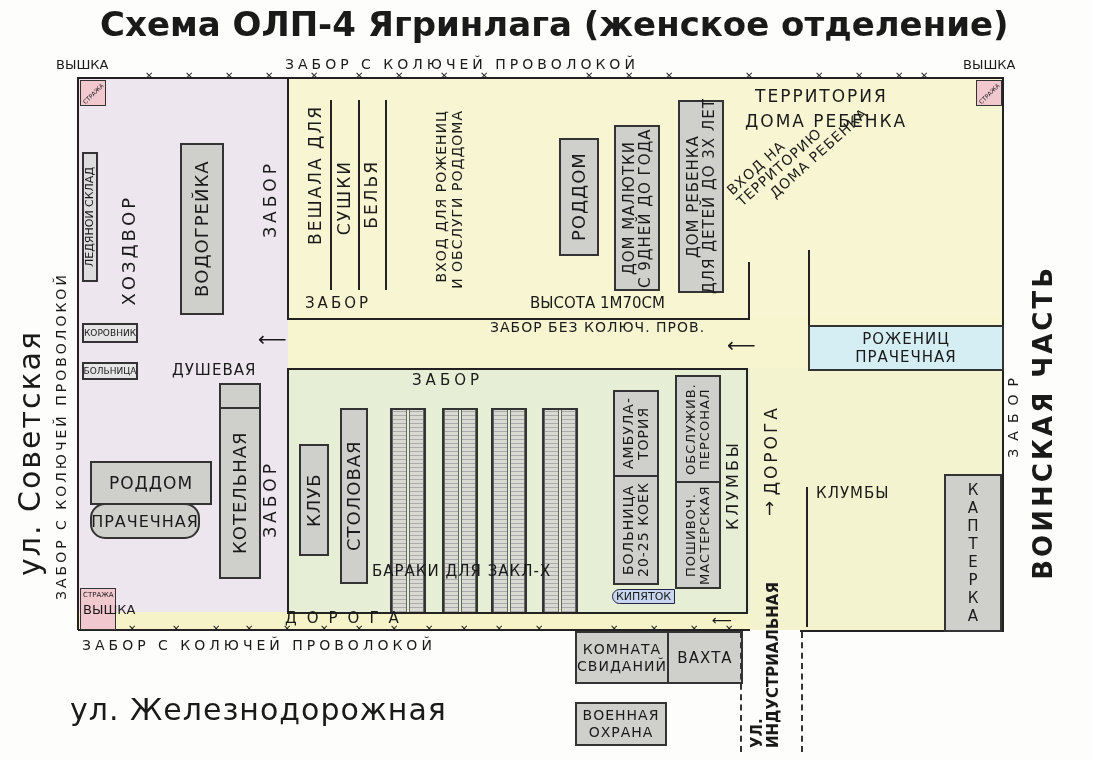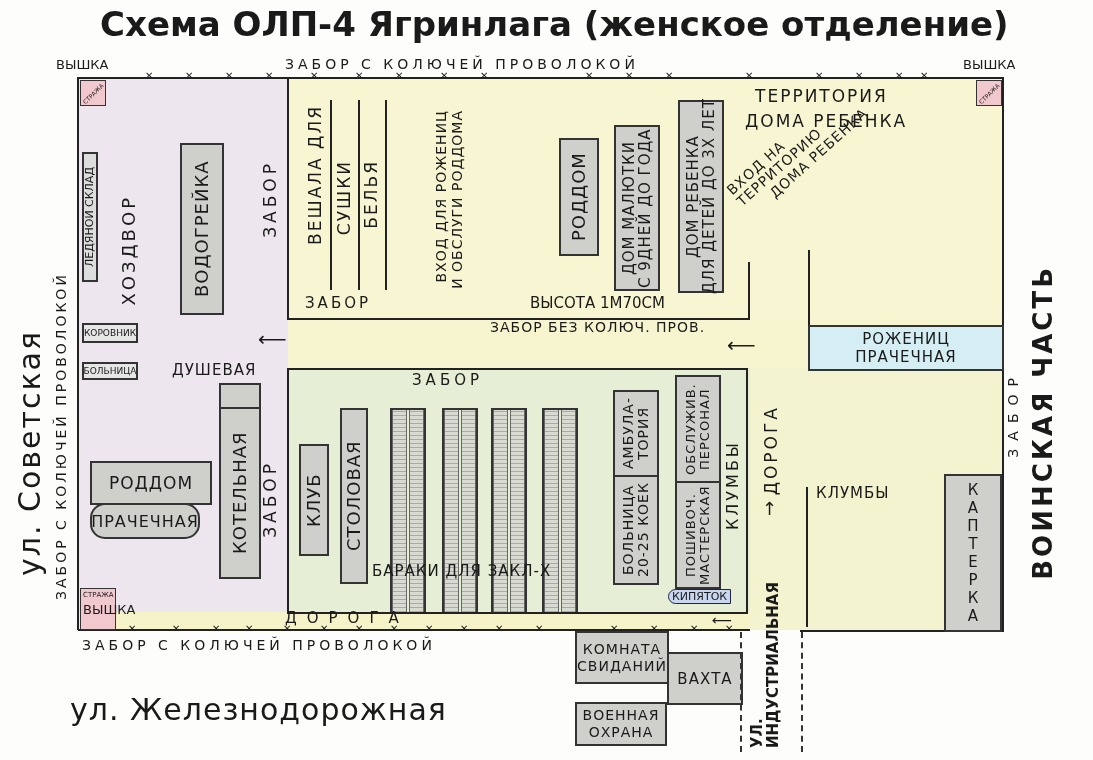--- a/index.html
+++ b/index.html
@@ -176,21 +176,21 @@
 </div>
 <div class="bld vert" style="left:675px;top:481px;width:46px;height:108px;font-size:13px;line-height:1.1;flex-direction:column;">
   <span>ПОШИВОЧ.</span>
   <span>МАСТЕРСКАЯ</span>
 </div>
 <div class="bld vert" style="left:675px;top:375px;width:46px;height:108px;font-size:13px;line-height:1.1;flex-direction:column;">
   <span>ОБСЛУЖИВ.</span>
   <span>ПЕРСОНАЛ</span>
 </div>
 <div class="lbl vert" style="left:725px;top:440px;font-size:16px;letter-spacing:3px;">КЛУМБЫ</div>
-<div class="abs" style="left:668px;top:589px;font-size:11px;display:flex;align-items:flex-end;">
+<div class="abs" style="left:612px;top:589px;font-size:11px;display:flex;align-items:flex-end;">
   <span style="border:1.5px solid #224;border-radius:8px 0 0 8px;padding:0 3px;background:#c9d6ef;">КИПЯТОК</span>
 </div>
 
 <div class="line" style="left:808px;top:325px;width:2px;height:44px;"></div>
 <div class="bld" style="left:808px;top:325px;width:196px;height:46px;background:#d5eef4;flex-direction:column;font-size:15px;line-height:1.2;">
   <span>РОЖЕНИЦ</span>
   <span>ПРАЧЕЧНАЯ</span>
 </div>
 <div class="lbl vert" style="left:763px;top:405px;font-size:17px;letter-spacing:3px;">ДОРОГА</div>
 <div class="abs" style="left:762px;top:498px;font-size:18px;">↑</div>
@@ -198,20 +198,20 @@
 <div class="lbl" style="left:816px;top:486px;font-size:15px;letter-spacing:1px;">КЛУМБЫ</div>
 <div class="bld" style="left:944px;top:474px;width:58px;height:158px;writing-mode:vertical-rl;text-orientation:upright;font-size:15px;letter-spacing:0;">
   <span>КАПТЕРКА</span>
 </div>
 
 <div class="lbl" style="left:285px;top:611px;font-size:15px;letter-spacing:10px;">ДОРОГА</div>
 <div class="bld" style="left:575px;top:631px;width:94px;height:53px;flex-direction:column;font-size:14px;line-height:1.2;">
   <span>КОМНАТА</span>
   <span>СВИДАНИЙ</span>
 </div>
-<div class="bld" style="left:667px;top:631px;width:76px;height:53px;font-size:15px;margin-top:21px;">ВАХТА</div>
+<div class="bld" style="left:667px;top:631px;width:76px;height:53px;font-size:15px;">ВАХТА</div>
 <div class="bld" style="left:575px;top:702px;width:92px;height:44px;flex-direction:column;font-size:14px;line-height:1.2;">
   <span>ВОЕННАЯ</span>
   <span>ОХРАНА</span>
 </div>
 <div class="abs" style="left:712px;top:612px;font-size:14px;">⟵</div>
 <div class="abs" style="left:740px;top:632px;width:0;height:120px;border-left:2px dashed #333;"></div>
 <div class="abs" style="left:801px;top:632px;width:0;height:120px;border-left:2px dashed #333;"></div>
 
 </body></html>

